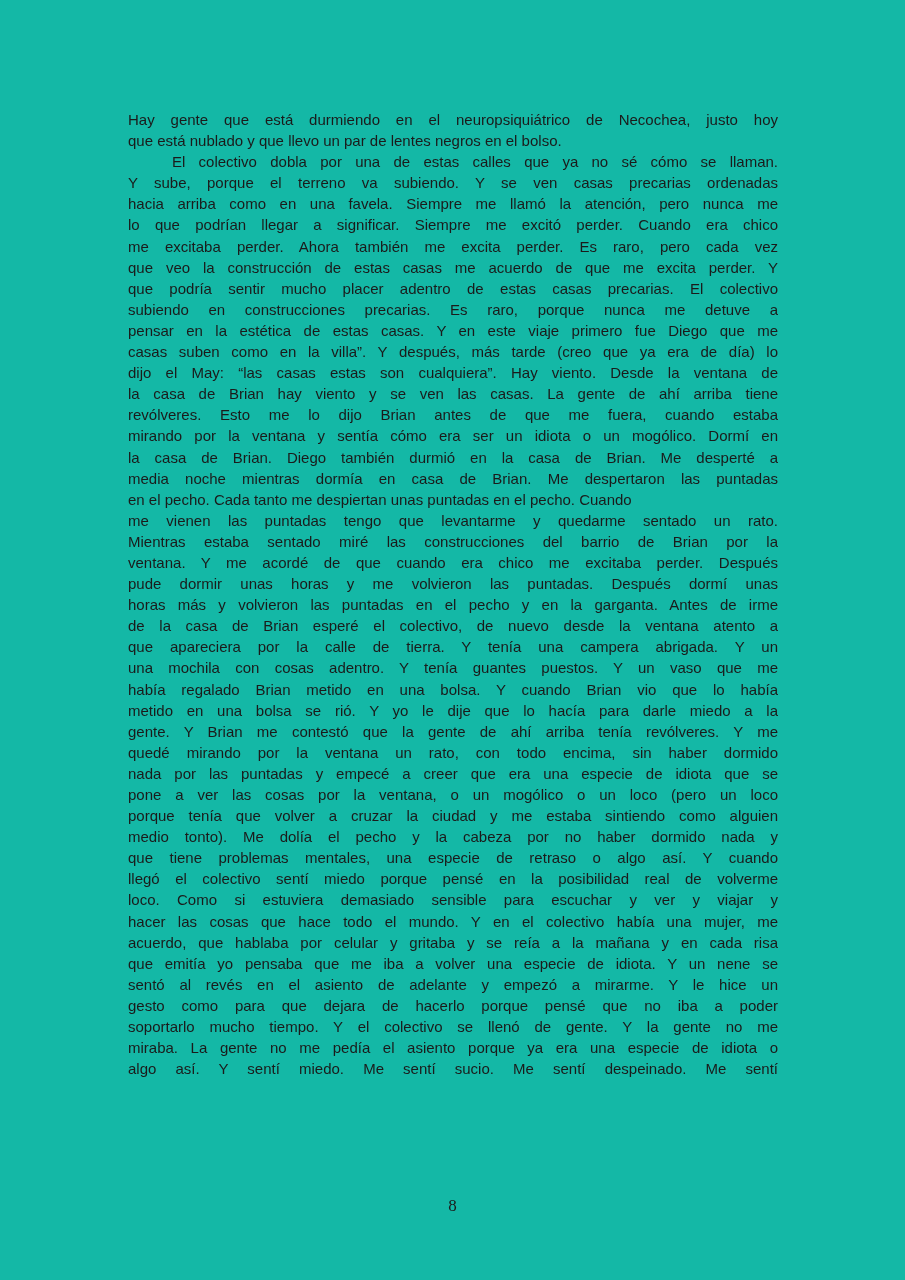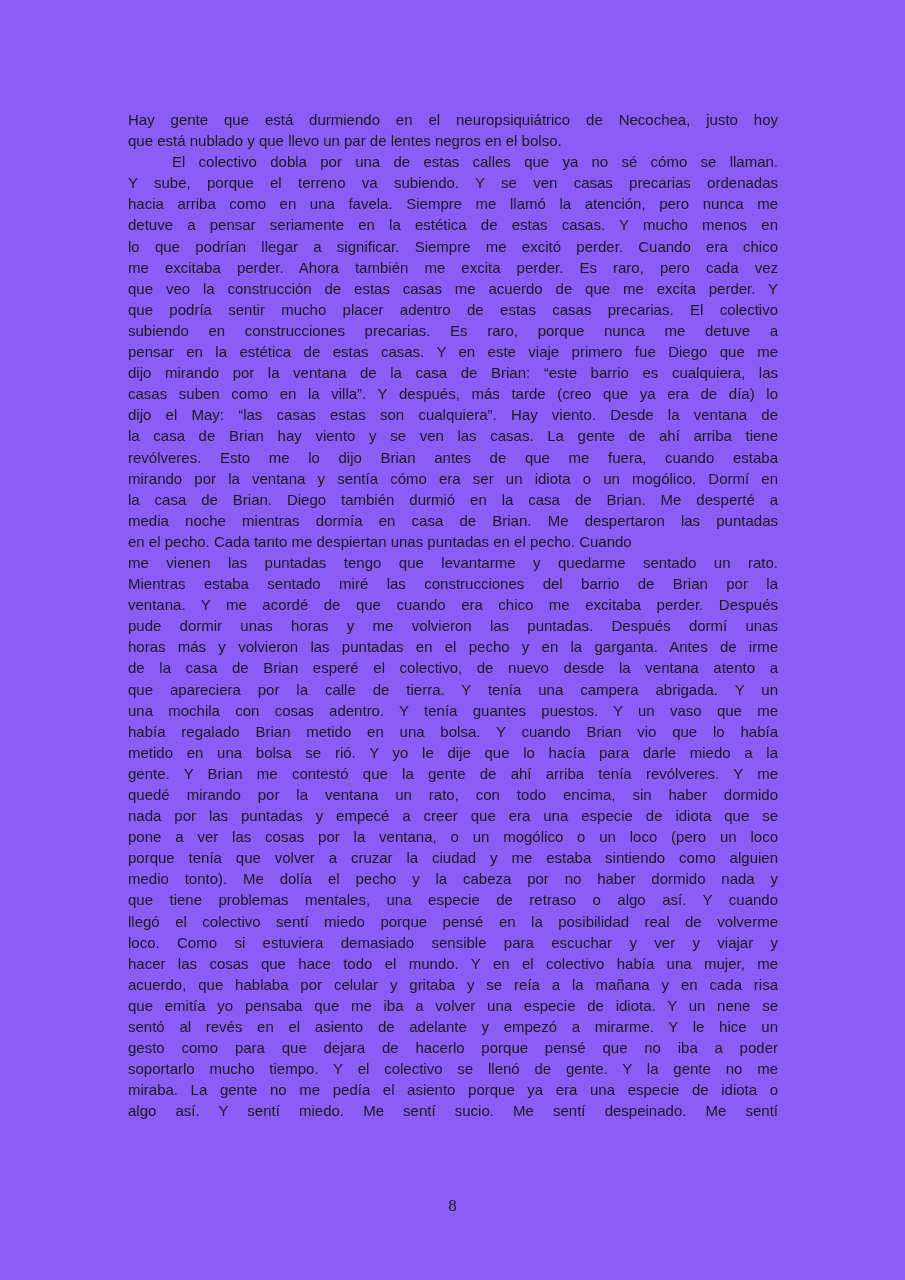--- a/index.html
+++ b/index.html
@@ -4,21 +4,21 @@
 <style>
   html, body {
     margin: 0;
     padding: 0;
     background: #ffffff;
   }
   .page {
     position: relative;
     width: 905px;
     height: 1280px;
-    background: #8b5cf6;
+    background: #14b8a6;
     overflow: hidden;
     font-family: "Liberation Sans", "DejaVu Sans", sans-serif;
     color: #1b1b1b;
   }
   .text-block {
     position: absolute;
     left: 128px;
     top: 109px;
     width: 650px;
     font-size: 15px;
@@ -50,28 +50,26 @@
 </head>
 <body>
 
 <div class="page">
   <div class="text-block" id="text-block">
       <div class="line">Hay gente que está durmiendo en el neuropsiquiátrico de Necochea, justo hoy</div>
       <div class="line no-just">que está nublado y que llevo un par de lentes negros en el bolso.</div>
       <div class="line indent">El colectivo dobla por una de estas calles que ya no sé cómo se llaman.</div>
       <div class="line">Y sube, porque el terreno va subiendo. Y se ven casas precarias ordenadas</div>
       <div class="line">hacia arriba como en una favela. Siempre me llamó la atención, pero nunca me</div>
-      <div class="line">detuve a pensar seriamente en la estética de estas casas. Y mucho menos en</div>
       <div class="line">lo que podrían llegar a significar. Siempre me excitó perder. Cuando era chico</div>
       <div class="line">me excitaba perder. Ahora también me excita perder. Es raro, pero cada vez</div>
       <div class="line">que veo la construcción de estas casas me acuerdo de que me excita perder. Y</div>
       <div class="line">que podría sentir mucho placer adentro de estas casas precarias. El colectivo</div>
       <div class="line">subiendo en construcciones precarias. Es raro, porque nunca me detuve a</div>
       <div class="line">pensar en la estética de estas casas. Y en este viaje primero fue Diego que me</div>
-      <div class="line">dijo mirando por la ventana de la casa de Brian: “este barrio es cualquiera, las</div>
       <div class="line">casas suben como en la villa”. Y después, más tarde (creo que ya era de día) lo</div>
       <div class="line">dijo el May: “las casas estas son cualquiera”. Hay viento. Desde la ventana de</div>
       <div class="line">la casa de Brian hay viento y se ven las casas. La gente de ahí arriba tiene</div>
       <div class="line">revólveres. Esto me lo dijo Brian antes de que me fuera, cuando estaba</div>
       <div class="line">mirando por la ventana y sentía cómo era ser un idiota o un mogólico. Dormí en</div>
       <div class="line">la casa de Brian. Diego también durmió en la casa de Brian. Me desperté a</div>
       <div class="line">media noche mientras dormía en casa de Brian. Me despertaron las puntadas</div>
       <div class="line no-just">en el pecho. Cada tanto me despiertan unas puntadas en el pecho. Cuando</div>
       <div class="line">me vienen las puntadas tengo que levantarme y quedarme sentado un rato.</div>
       <div class="line">Mientras estaba sentado miré las construcciones del barrio de Brian por la</div>

